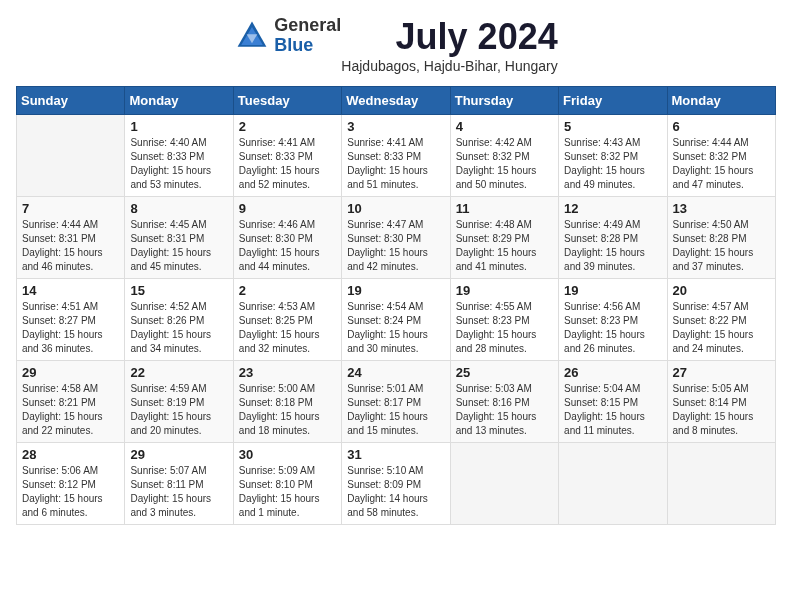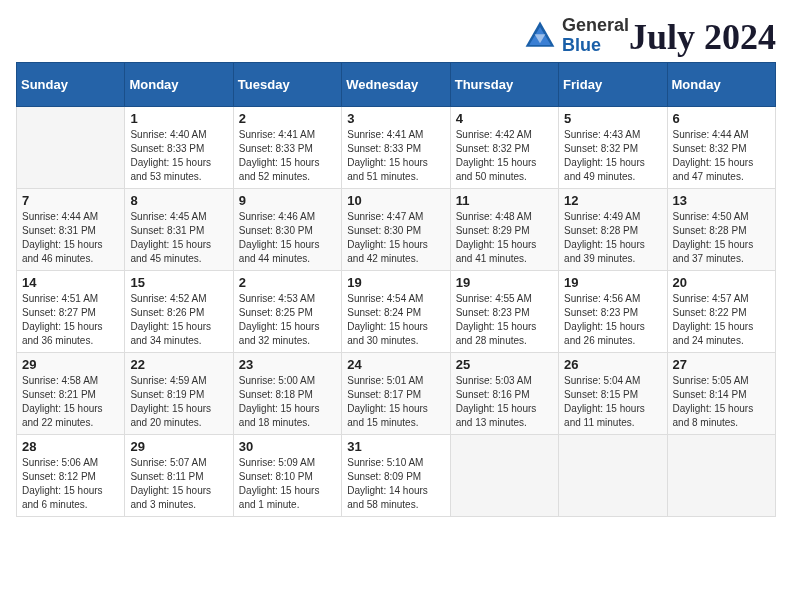--- a/index.html
+++ b/index.html
@@ -5,23 +5,23 @@
     * { margin: 0; padding: 0; box-sizing: border-box; }
     body {
       font-family: Arial, sans-serif;
       background: #fff;
       width: 792px;
       min-height: 612px;
       padding: 16px;
     }
     .header {
       display: flex;
-      justify-content: flex-end;
+      justify-content: center;
       align-items: flex-start;
-      margin-bottom: 4px;
+      margin-bottom: 12px;
     }
     .logo {
       display: flex;
       align-items: center;
       gap: 4px;
     }
     .logo-text {
       display: flex;
       flex-direction: column;
       line-height: 1.1;
@@ -35,41 +35,40 @@
       font-size: 18px;
       font-weight: bold;
       color: #1a5fa8;
     }
     .logo-icon {
       width: 36px;
       height: 36px;
     }
     .title-block {
       text-align: right;
-      font-family: Liberation Serif, serif;
     }
     .month-title {
       font-size: 36px;
       font-weight: bold;
       color: #1a1a2e;
     }
     .location {
       font-size: 14px;
       color: #333;
       font-weight: normal;
     }
     table {
       width: 100%;
       border-collapse: collapse;
       font-size: 11px;
     }
     thead th {
       background-color: #2563a8;
       color: #fff;
-      padding: 14px 4px;
+      padding: 6px 4px;
       text-align: left;
       font-size: 13px;
       font-weight: bold;
       border: 1px solid #1a4f8a;
     }
     tbody td {
       vertical-align: top;
       padding: 4px 5px;
       border: 1px solid #ddd;
       width: calc(100% / 7);
@@ -105,20 +104,21 @@
       <polygon points="20,10 32,30 8,30" fill="#3a7fd4"></polygon>
       <polygon points="14,18 26,18 20,28" fill="#fff" opacity="0.5"></polygon>
     </svg>
     <div class="logo-text">
       <span class="logo-general">General</span>
       <span class="logo-blue">Blue</span>
     </div>
   </div>
   <div class="title-block">
     <div class="month-title">July 2024</div>
+    <div class="location">Hajdubagos, Hajdu-Bihar, Hungary</div>
   </div>
 </div>
 
 <table>
   <thead>
     <tr>
     <th>Sunday</th>
         <th>Monday</th>
         <th>Tuesday</th>
         <th>Wednesday</th>

